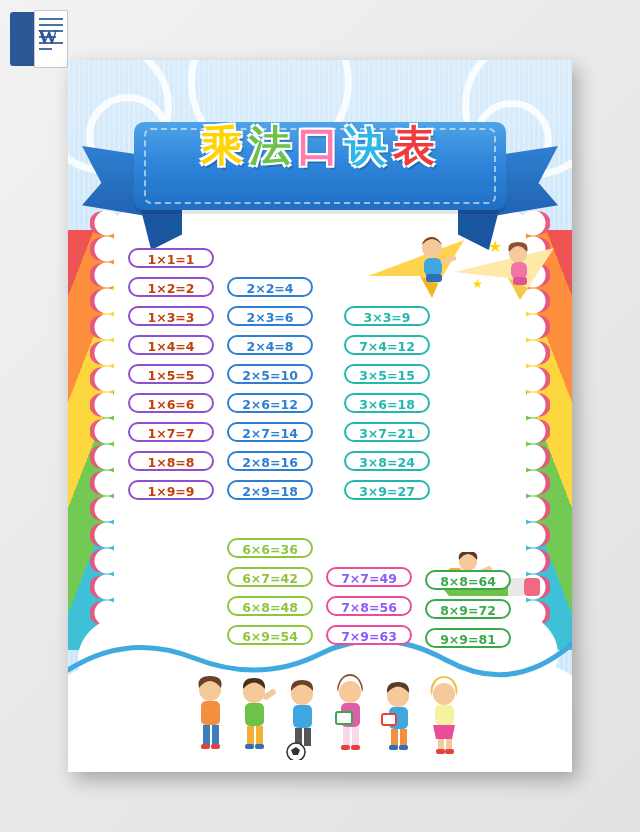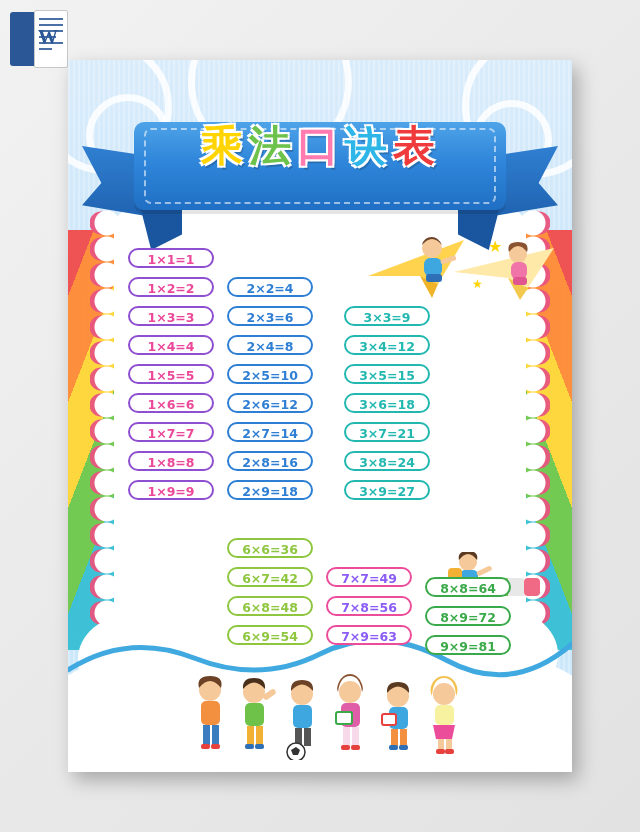--- a/index.html
+++ b/index.html
@@ -257,21 +257,21 @@
     background: #fff;
     text-align: center;
     font-size: 12.5px;
     font-weight: bold;
     font-family: "DejaVu Sans", sans-serif;
     box-sizing: border-box;
     white-space: nowrap;
   }
 
   
-  .c-purple { border-color:#8e4fd0; color:#ec4899; }
+  .c-purple { border-color:#8e4fd0; color:#c2410c; }
   .c-blue   { border-color:#2e7fd4; color:#2e7fd4; }
   .c-teal   { border-color:#22b8b0; color:#22b8b0; }
   .c-orange { border-color:#f08a2b; color:#f08a2b; }
   .c-red    { border-color:#e03030; color:#e03030; }
   .c-green  { border-color:#8ec63f; color:#8ec63f; }
   .c-pink   { border-color:#ec4d9b; color:#8b5cf6; }
   .c-green2 { border-color:#3aa94a; color:#3aa94a; }
   .plane {
     position: absolute;
     left: 300px; top: 172px;
@@ -474,21 +474,21 @@
         <div class="cell c-blue">2×4=8</div>
         <div class="cell c-blue">2×5=10</div>
         <div class="cell c-blue">2×6=12</div>
         <div class="cell c-blue">2×7=14</div>
         <div class="cell c-blue">2×8=16</div>
         <div class="cell c-blue">2×9=18</div>
       </div>
 
       <div class="col" style="left:216px; top:58px;">
         <div class="cell c-teal">3×3=9</div>
-        <div class="cell c-teal">3×4=12</div>
+        <div class="cell c-teal">7×4=12</div>
         <div class="cell c-teal">3×5=15</div>
         <div class="cell c-teal">3×6=18</div>
         <div class="cell c-teal">3×7=21</div>
         <div class="cell c-teal">3×8=24</div>
         <div class="cell c-teal">3×9=27</div>
       </div>
 
 
 
       <div class="col" style="left:99px; top:290px;">
@@ -497,21 +497,21 @@
         <div class="cell c-green">6×8=48</div>
         <div class="cell c-green">6×9=54</div>
       </div>
 
       <div class="col" style="left:198px; top:319px;">
         <div class="cell c-pink">7×7=49</div>
         <div class="cell c-pink">7×8=56</div>
         <div class="cell c-pink">7×9=63</div>
       </div>
 
-      <div class="col" style="left:297px; top:329px;">
+      <div class="col" style="left:297px; top:322px;">
         <div class="cell c-green2">8×8=64</div>
         <div class="cell c-green2">8×9=72</div>
         <div class="cell c-green2">9×9=81</div>
       </div>
 
     </div>
   </div>
 </div>
 
 </body></html>

